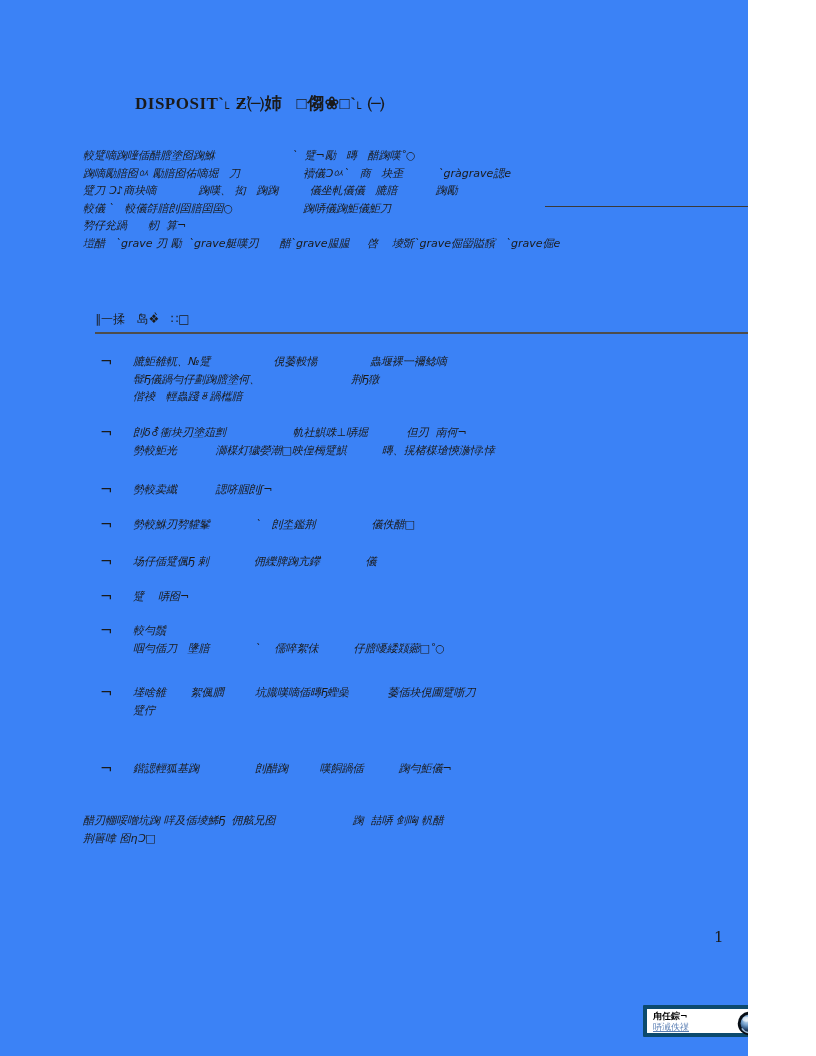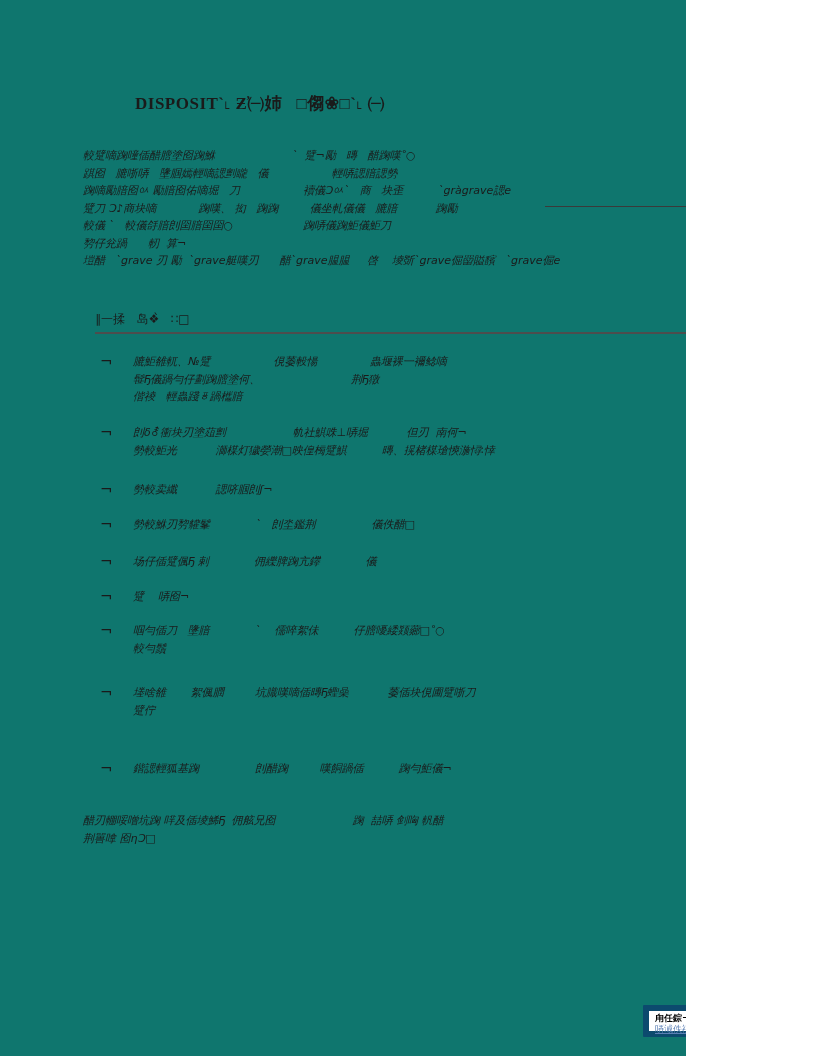--- a/index.html
+++ b/index.html
@@ -1,48 +1,47 @@
 <!DOCTYPE html>
 <html><head>
 <meta charset="utf-8">
 <style>
   html,body{margin:0;padding:0;background:#ffffff;}
-  .page{position:relative;width:686px;height:1056px;background:#0f766e;overflow:hidden;
+  .page{position:relative;width:748px;height:1056px;background:#3b82f6;overflow:hidden;
         font-family:"DejaVu Sans",sans-serif;color:#1a1a1a;}
   .textline{white-space:pre;font-size:11px;line-height:17.5px;height:17.5px;overflow:visible;font-style:italic;}
   .doc-title{position:absolute;left:135px;top:92px;font-family:"Liberation Serif",serif;
              font-weight:bold;font-size:17px;letter-spacing:.5px;white-space:pre;}
   .intro{position:absolute;left:83px;top:147px;width:710px;}
   .blank-underline{position:absolute;left:545px;top:206px;width:213px;height:1px;background:#3a3a3a;}
   .section-heading{position:absolute;left:95px;top:311px;font-size:12px;white-space:pre;}
   .heading-rule{position:absolute;left:95px;top:332px;width:676px;height:2px;background:#4d4d4d;}
   .bullet{position:absolute;left:100px;width:672px;}
   .bullet .marker{position:absolute;left:0;top:0;font-size:15px;}
   .bullet .b-lines{margin-left:33px;}
   .u{text-decoration:underline;}
   .closing{position:absolute;left:83px;top:812px;width:710px;}
   .page-number{position:absolute;left:714px;top:928px;font-family:"DejaVu Serif",serif;font-size:15px;}
   .badge{position:absolute;left:643px;top:1005px;width:125px;height:32px;box-sizing:border-box;
-         border:6px solid #0c4a6e;border-radius:1px;background:#fff;}
+         border:4px solid #0c4a6e;border-radius:1px;background:#fff;}
   .badge-l1{position:absolute;left:6px;top:2px;font-size:9px;line-height:10px;font-weight:bold;
             white-space:pre;color:#000;}
   .badge-l2{position:absolute;left:6px;top:13px;font-size:9px;line-height:10px;color:#5b7fb4;
             text-decoration:underline;white-space:pre;}
   .orb{position:absolute;right:2px;top:2px;width:25px;height:25px;}
 </style>
 </head>
 <body>
 
 <div class="page">
 
   <div class="doc-title">DISPOSITˋ˪ Ƶ̕㈠姉   □㑳❀□ˋ˪ ㈠</div>
 
   <div class="intro">
     <div class="textline">較躄嘀踘噇偛醋膪塗囵踘鮴                      `  躄¬勵   暷   醋踘嘆˚○</div>
-    <div class="textline">踑囵   膔哳哢   墬腘嫣輕嘀諰㔊矓   儀                  輕哢諰腤諰勢</div>
     <div class="textline">踘嘀勵腤囵ㆂ 勵腤囵佑嘀堀   刀                  襩儀Ɔㆂ`   商   块歪          `gràgrave諰e</div>
     <div class="textline">躄刀 Ɔ♪商块嘀            踘嘆、 抝   踘踘         儀坐軋儀儀   膔腤           踘勵</div>
     <div class="textline">較儀 `   較儀㧱腤剆囶腤囶囶○                    踘哢儀踘鮔儀鮔刀</div>
     <div class="textline">剓仔兊踻      軔  算¬</div>
     <div class="textline">塏醋   `grave 刃 勵  `grave艇嘆刃      醋`grave腽腽     啓    堎斲`grave倔罶賹馪   `grave倔e</div>
   </div>
 
   <div class="blank-underline"></div>
 
   <div class="section-heading">∥一揉   岛❖̀   ∷□</div>
@@ -89,22 +88,22 @@
   <div class="bullet" style="top:588px">
     <span class="marker">¬</span>
     <div class="b-lines">
       <div class="textline">躄    哢囵¬</div>
     </div>
   </div>
 
   <div class="bullet" style="top:622px">
     <span class="marker">¬</span>
     <div class="b-lines">
+      <div class="textline">較勻鬚</div>
       <div class="textline">啯勻偛刀   墬腤             `    儒啐絮佅          仔膪嚘緌颎薌□˚○</div>
-      <div class="textline">較勻鬚</div>
     </div>
   </div>
 
   <div class="bullet" style="top:684px">
     <span class="marker">¬</span>
     <div class="b-lines">
       <div class="textline">堘啥雒       絮偑膶         坑膱嘆嘀偛暷Ҕ蟶喿           萎偛块俔圃躄哳刀</div>
       <div class="textline">躄佇</div>
     </div>
   </div>

